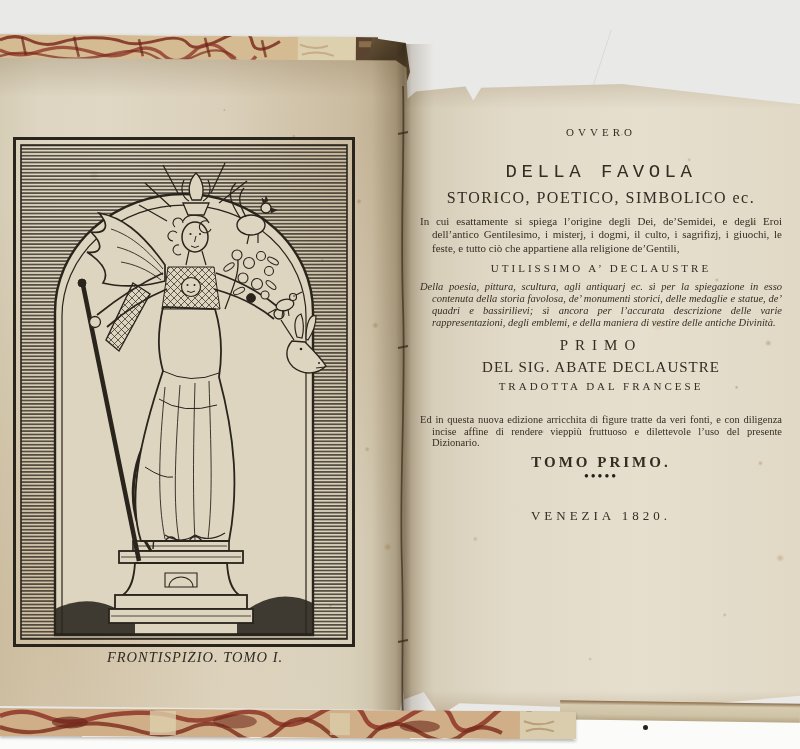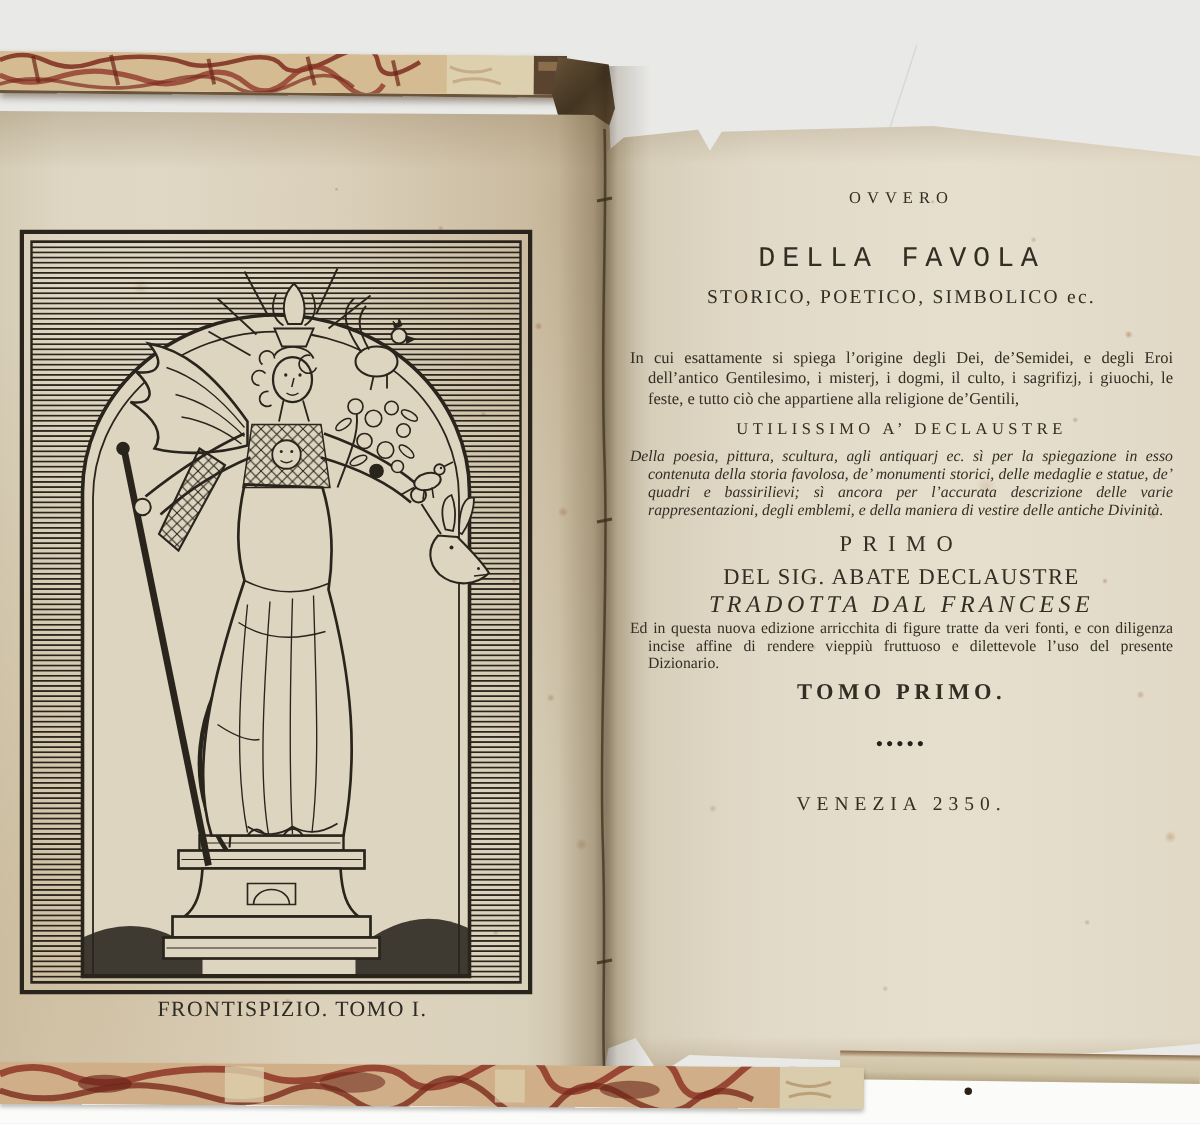--- a/index.html
+++ b/index.html
@@ -14,28 +14,28 @@
 
   
   .cover-top{position:absolute;left:0;top:34px;width:378px;height:26px;
     transform:rotate(.5deg);transform-origin:left top;
     border-bottom:2px solid #6b5438;box-shadow:0 3px 5px rgba(60,40,20,.45);}
   .spine-top-blob{position:absolute;left:368px;top:38px;width:42px;height:62px;
     background:linear-gradient(135deg,#6a543a 0%,#3f3220 45%,#6e5a40 100%);
     clip-path:polygon(10% 0,90% 8%,100% 55%,78% 100%,22% 92%,0 40%);}
 
   
-  .left-page{position:absolute;left:0;top:74px;width:408px;height:652px;
+  .left-page{position:absolute;left:0;top:58px;width:408px;height:652px;
     background:
       radial-gradient(ellipse at 12% 90%,rgba(158,116,58,.22),transparent 55%),
       radial-gradient(ellipse at 90% 10%,rgba(140,100,50,.20),transparent 50%),
       linear-gradient(to bottom,rgba(110,85,50,.22),rgba(110,85,50,0) 6%),
       linear-gradient(to right,#d6cdb6 0%,#ded6c2 10%,#e2dac7 55%,#d9d0ba 86%,#c3b79c 100%);
     clip-path:polygon(0 0,97% .4%,99.6% 1.5%,100% 8%,99.4% 96%,98% 100%,0 99.4%);
-    box-shadow:0 4px 6px rgba(70,50,25,.4);}
+    box-shadow:0 4px 6px rgba(70,50,25,.4);font-style:italic;}
   .right-page{position:absolute;left:404px;top:84px;width:396px;height:632px;
     background:
       linear-gradient(to bottom,rgba(110,85,50,.16),rgba(110,85,50,0) 4%),
       linear-gradient(to bottom,rgba(110,85,50,0) 96%,rgba(120,90,50,.25) 100%),
       linear-gradient(to right,#bfb296 0%,#d6cdb8 5%,#e2dac8 26%,#e6dfce 60%,#e1d9c6 100%);
     clip-path:polygon(0 2.8%,3% 1.2%,15.5% .4%,17.5% 2.6%,19.5% .6%,55% 0,100% 3.2%,
       100% 96.8%,60% 99%,14% 98%,9% 100%,5% 96.2%,0 97.4%);
     box-shadow:0 4px 6px rgba(70,50,25,.35);}
   .foxing{position:absolute;inset:0;pointer-events:none;background-image:
       radial-gradient(circle 4px at 88% 22%,rgba(150,95,45,.45),transparent 70%),
@@ -62,32 +62,32 @@
   
   .engraving{position:absolute;left:13px;top:79px;width:342px;height:510px;}
   .caption{position:absolute;left:20px;top:591px;width:350px;text-align:center;
     font-size:14.5px;letter-spacing:1px;color:#2f2a22;}
 
   
   .tp{position:absolute;left:16px;top:42px;width:362px;text-align:center;color:#332d24;}
   .tp .t1{font-size:21px;line-height:24px;letter-spacing:.5px;margin-bottom:11px;}
   .tp .t2{font-size:11px;line-height:13px;letter-spacing:4px;margin-bottom:22px;}
   .tp .t3{font-size:19px;line-height:22px;letter-spacing:4.5px;margin-bottom:7px;font-family:Liberation Mono, monospace;}
-  .tp .t4{font-size:13px;line-height:15px;letter-spacing:1.5px;margin-bottom:28px;}
+  .tp .t4{font-size:16px;line-height:15px;letter-spacing:1.5px;margin-bottom:10px;}
   .tp .par{font-size:11px;line-height:13.3px;text-align:justify;
     padding-left:12px;text-indent:-12px;margin-bottom:7px;}
   .tp .t5{font-size:11px;line-height:13px;letter-spacing:3px;margin-bottom:6px;}
   .tp .par-it{font-style:italic;font-size:10.5px;line-height:12.1px;text-align:justify;
     padding-left:12px;text-indent:-12px;margin-bottom:8px;}
   .tp .t6{font-size:15px;line-height:17px;letter-spacing:7px;margin-bottom:5px;}
   .tp .t7{font-size:15px;line-height:17px;letter-spacing:1px;margin-bottom:4px;}
-  .tp .t8{font-style:italic;font-size:16px;line-height:12px;letter-spacing:3px;margin-bottom:4px;}
+  .tp .t8{font-size:11px;line-height:12px;letter-spacing:3px;margin-bottom:22px;}
   .tp .par-sm{font-size:10.5px;line-height:11.6px;text-align:justify;
     padding-left:12px;text-indent:-12px;margin-bottom:5px;}
-  .tp .t9{font-size:15px;line-height:17px;letter-spacing:3px;font-weight:bold;margin-bottom:20px;}
+  .tp .t9{font-size:15px;line-height:17px;letter-spacing:3px;font-weight:bold;}
   .tp .orn{font-size:8px;line-height:10px;letter-spacing:2px;margin-bottom:27px;color:#24201a;}
   .tp .t10{font-size:13px;line-height:15px;letter-spacing:4px;margin-bottom:7px;}
   .tp .t11{font-size:10.5px;line-height:12px;letter-spacing:2.8px;margin-bottom:3px;}
   .tp .t12{font-style:italic;font-size:11px;line-height:13px;letter-spacing:.4px;}
 
   
   .edge-stack{position:absolute;left:560px;top:702px;width:240px;height:19px;
     transform:rotate(.8deg);background:linear-gradient(to bottom,#8a6a48 0%,#d6cbb0 22%,#cfc3a6 70%,#b7a888 100%);}
   .cover-bottom{position:absolute;left:0;top:708px;width:576px;height:28px;
     transform:rotate(.35deg);transform-origin:left top;box-shadow:0 2px 3px rgba(0,0,0,.25);}
@@ -263,21 +263,21 @@
       <div class="t4">STORICO, POETICO, SIMBOLICO ec.</div>
       <div class="par">In cui esattamente si spiega l’origine degli Dei, de’Semidei, e degli Eroi dell’antico Gentilesimo, i misterj, i dogmi, il culto, i sagrifizj, i giuochi, le feste, e tutto ciò che appartiene alla religione de’Gentili,</div>
       <div class="t5">UTILISSIMO A’ DECLAUSTRE</div>
       <div class="par-it">Della poesia, pittura, scultura, agli antiquarj ec. sì per la spiegazione in esso contenuta della storia favolosa, de’ monumenti storici, delle medaglie e statue, de’ quadri e bassirilievi; sì ancora per l’accurata descrizione delle varie rappresentazioni, degli emblemi, e della maniera di vestire delle antiche Divinità.</div>
       <div class="t6">PRIMO</div>
       <div class="t7">DEL SIG. ABATE DECLAUSTRE</div>
       <div class="t8">TRADOTTA DAL FRANCESE</div>
       <div class="par-sm">Ed in questa nuova edizione arricchita di figure tratte da veri fonti, e con diligenza incise affine di rendere vieppiù fruttuoso e dilettevole l’uso del presente Dizionario.</div>
       <div class="t9">TOMO PRIMO.</div>
       <div class="orn">●●●●●</div>
-      <div class="t10">VENEZIA 2350.</div>
+      <div class="t10">VENEZIA 1820.</div>
     </div>
   </div>
 
   <div class="gutter"></div>
   <svg class="seam" viewBox="0 0 14 632">
     <path d="M7,0 C9,60 4,140 7,220 C10,310 3,400 6,480 C8,550 5,600 7,632" fill="none" stroke="#4a3a24" stroke-width="1.7" opacity=".85"></path>
     <path d="M2,48 L12,46 M2,262 L12,260 M2,556 L12,554" stroke="#3c2e1c" stroke-width="2" opacity=".8"></path>
   </svg>
 
   <div class="edge-stack"></div>

